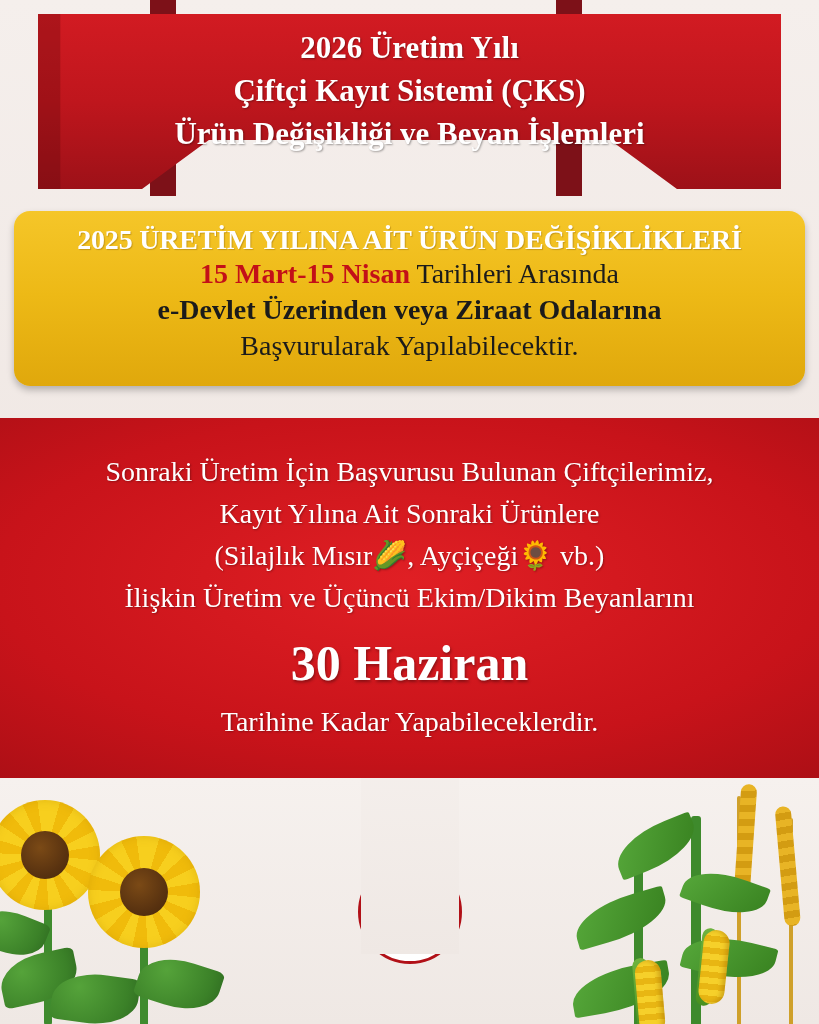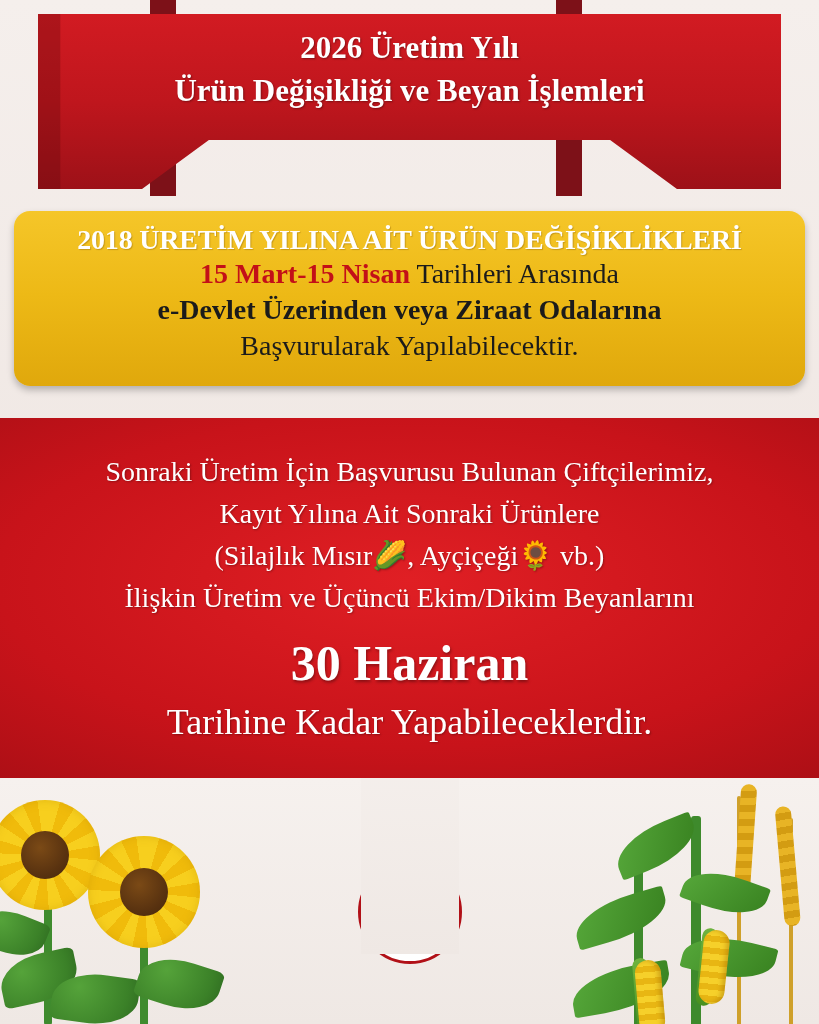--- a/index.html
+++ b/index.html
@@ -132,21 +132,21 @@
     text-shadow: 1px 1px 2px rgba(0,0,0,0.3);
   }
   .red-date {
     font-size: 50px;
     line-height: 72px;
     font-weight: bold;
     margin-top: 8px;
     text-shadow: 1px 2px 3px rgba(0,0,0,0.35);
   }
   .red-last {
-    font-size: 36px;
+    font-size: 28px;
     line-height: 42px;
     margin-top: 2px;
     text-shadow: 1px 1px 2px rgba(0,0,0,0.3);
   }
 
   
   .bottom {
     position: absolute;
     top: 778px;
     left: 0;
@@ -313,26 +313,27 @@
 
 <div class="poster">
 
   <div class="ribbon-wrap">
     <div class="ribbon-tail left"></div>
     <div class="ribbon-tail right"></div>
     <div class="ribbon-main"></div>
     <div class="ribbon-shadow"></div>
     <div class="ribbon-text">
       <div>2026 Üretim Yılı</div>
+      <div>Çiftçi Kayıt Sistemi (ÇKS)</div>
       <div>Ürün Değişikliği ve Beyan İşlemleri</div>
     </div>
   </div>
 
   <div class="yellow-panel">
-    <div class="yellow-title">2018 ÜRETİM  YILINA AİT ÜRÜN DEĞİŞİKLİKLERİ</div>
+    <div class="yellow-title">2025 ÜRETİM  YILINA AİT ÜRÜN DEĞİŞİKLİKLERİ</div>
     <div class="yellow-line l1">
       <span class="hot">15 Mart-15 Nisan</span><span> Tarihleri  Arasında</span>
     </div>
     <div class="yellow-line l2">e-Devlet Üzerinden veya Ziraat Odalarına</div>
     <div class="yellow-line l3">Başvurularak  Yapılabilecektir.</div>
   </div>
 
   <div class="red-panel">
     <div class="red-line">Sonraki Üretim İçin Başvurusu Bulunan Çiftçilerimiz,</div>
     <div class="red-line">Kayıt Yılına Ait Sonraki Ürünlere</div>

